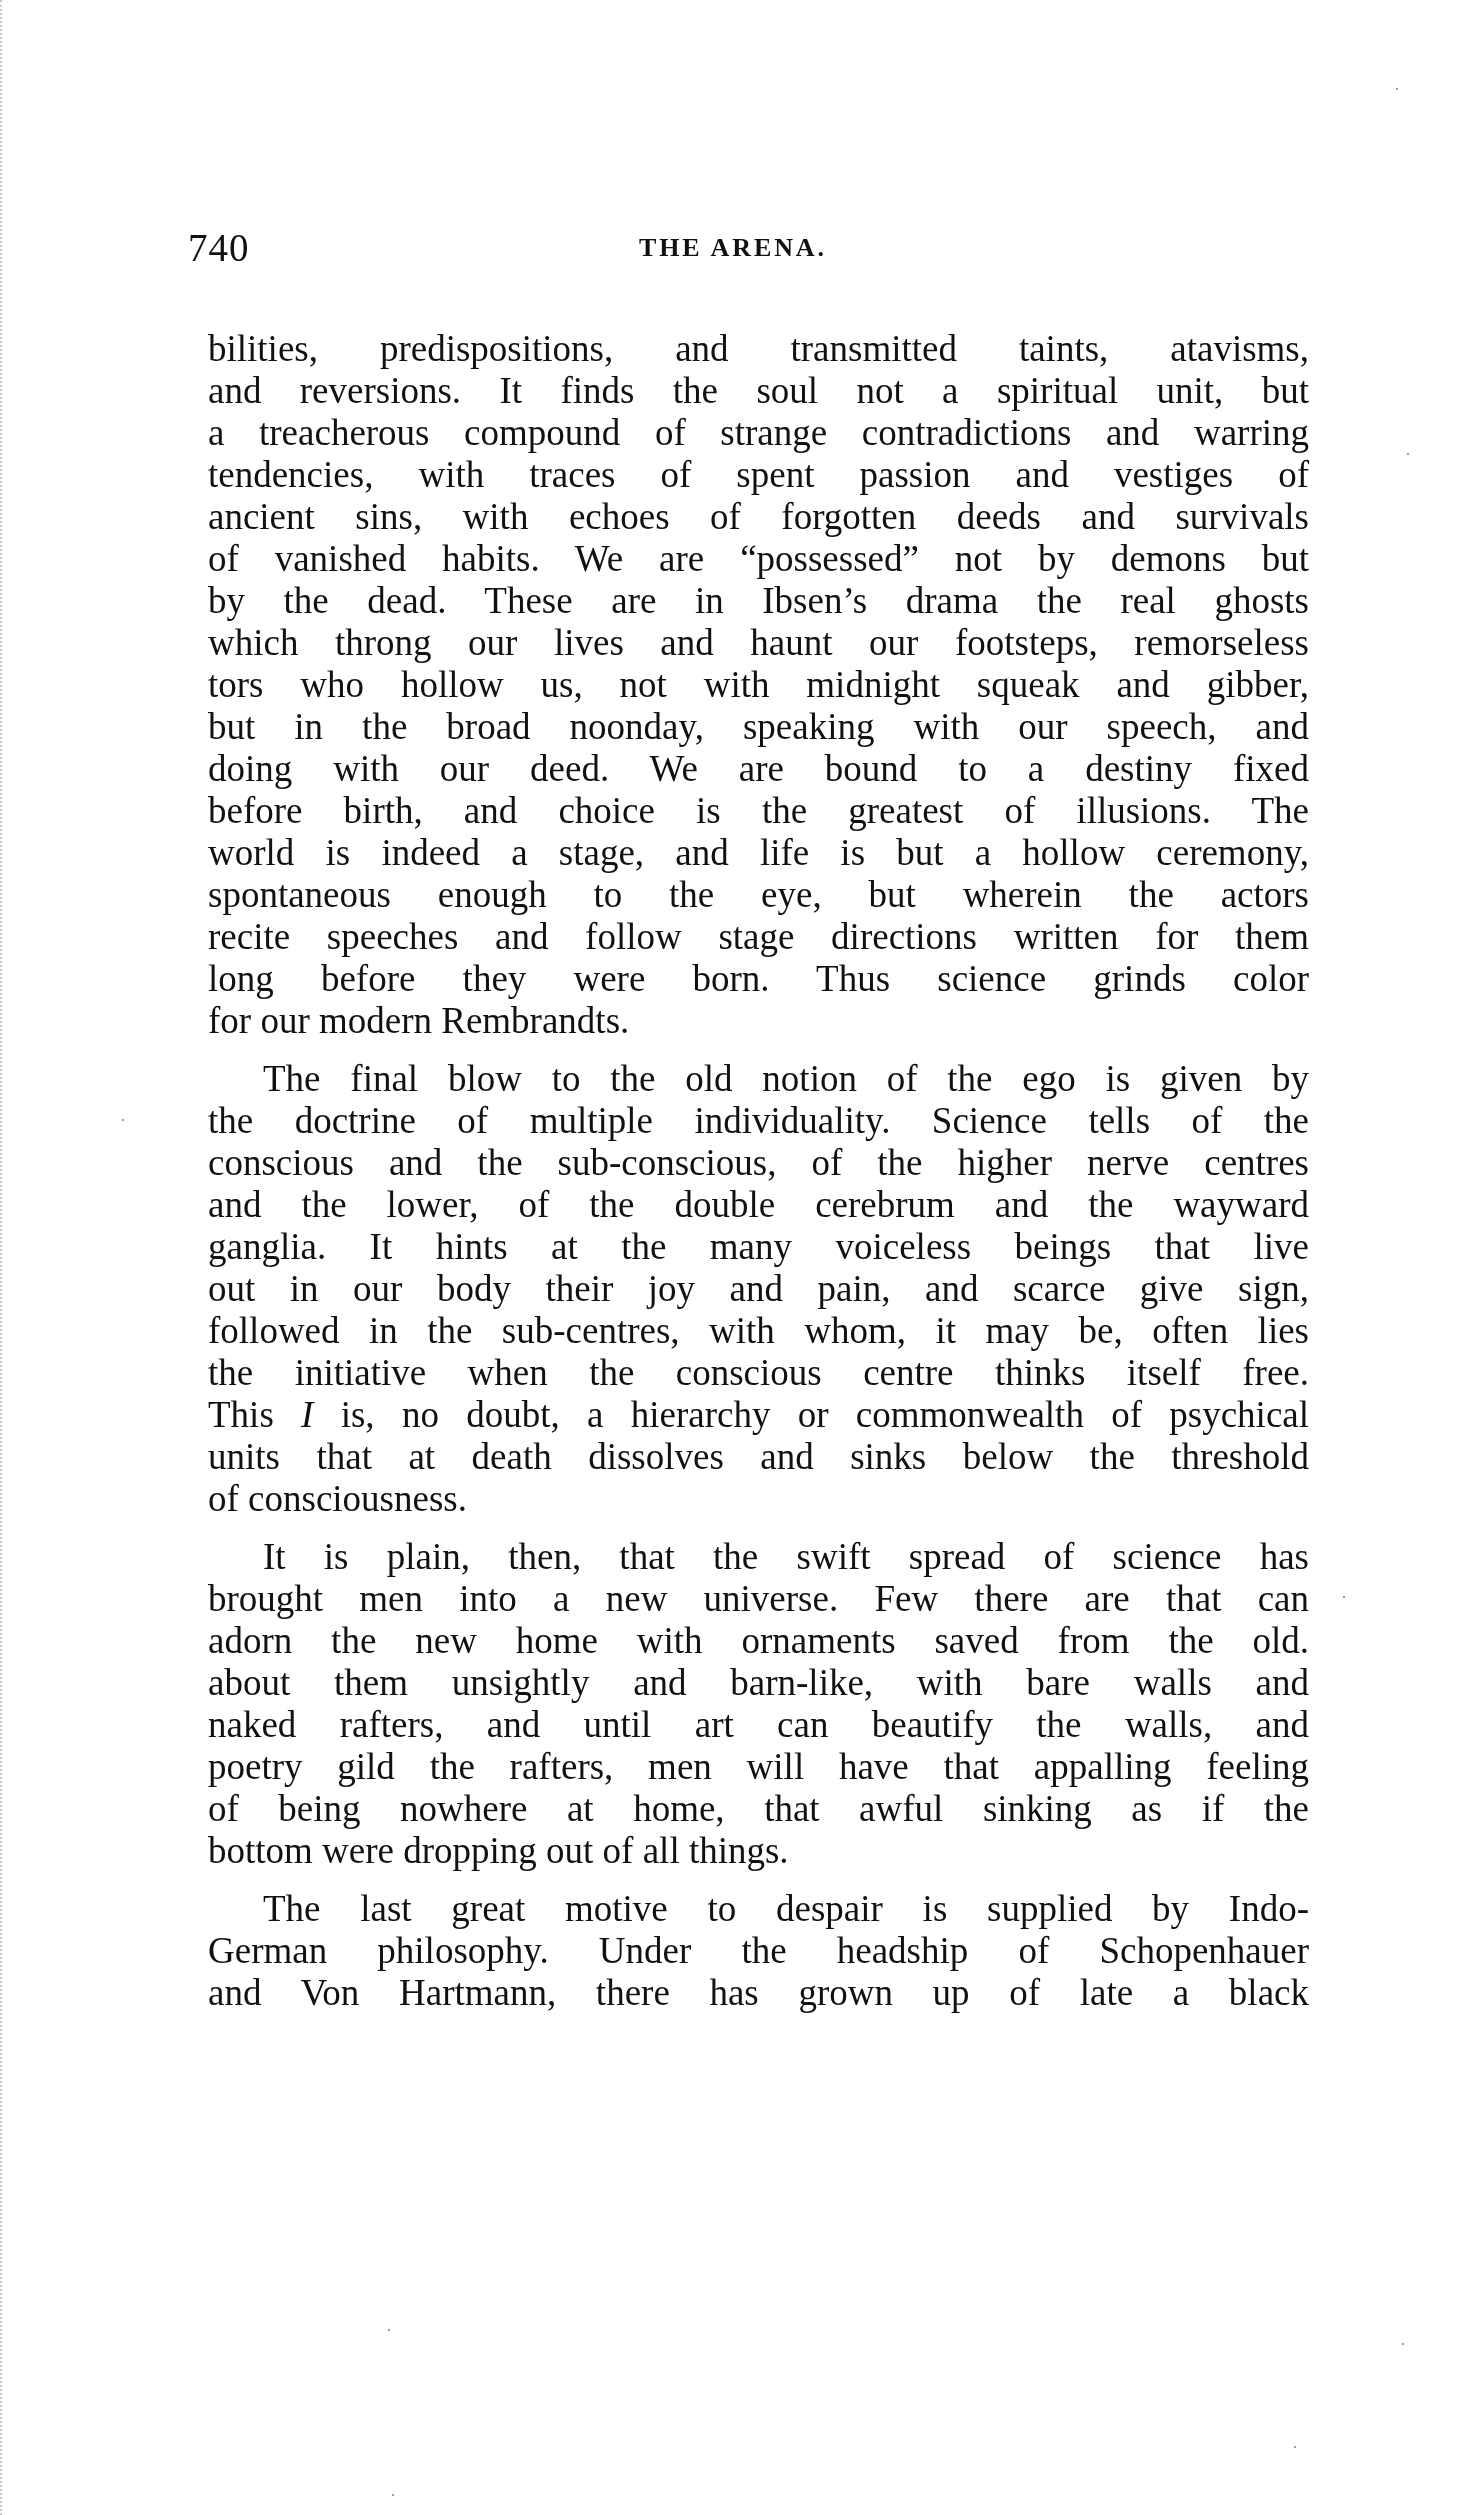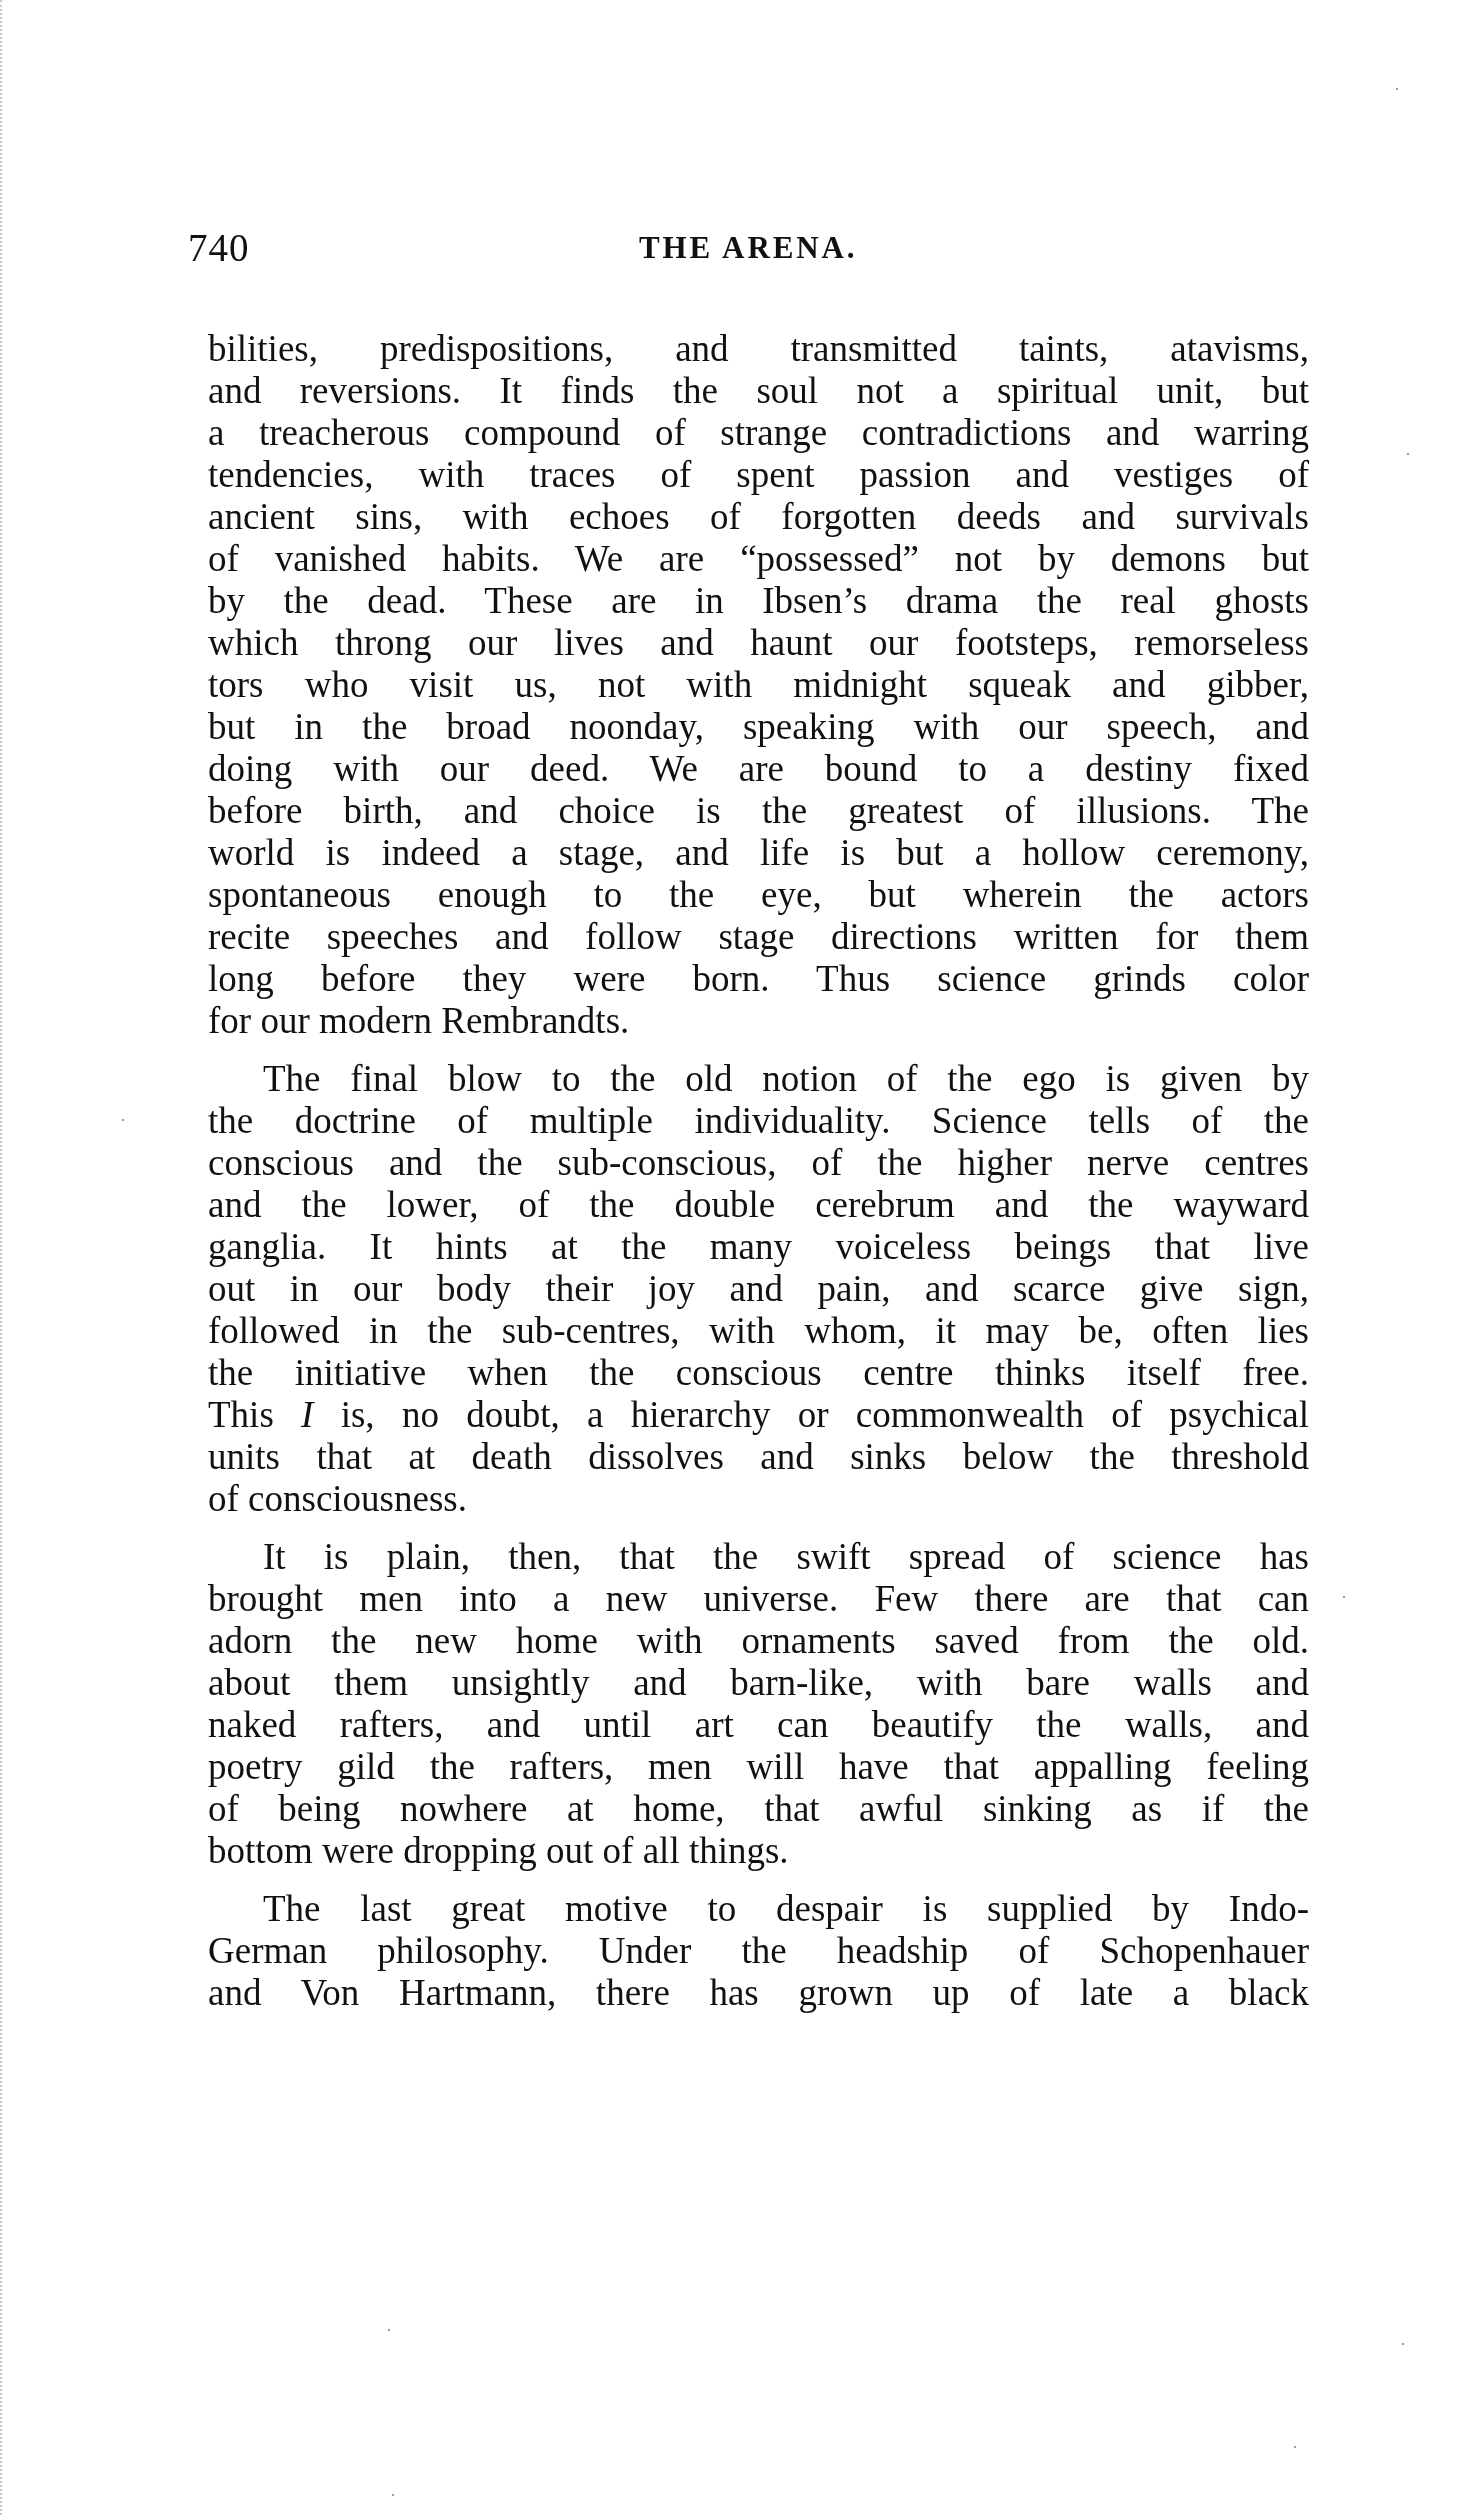--- a/index.html
+++ b/index.html
@@ -42,21 +42,21 @@
       left: 0;
       top: 0;
       font-size: 39px;
       line-height: 49px;
       letter-spacing: 1px;
     }
     .journal-title {
       position: absolute;
       left: 451px;
       top: 7.8px;
-      font-size: 31px;
+      font-size: 26px;
       line-height: 33px;
       letter-spacing: 2.9px;
       font-weight: bold;
     }
     .body-text {
       position: absolute;
       left: 192px;
       top: 312px;
       width: 1133px;
       font-size: 37px;
@@ -105,21 +105,21 @@
   <div class="body-text" id="body-text">
       <div class="paragraph">
         <span class="line">bilities, predispositions, and transmitted taints, atavisms,</span>
         <span class="line">and reversions. It finds the soul not a spiritual unit, but</span>
         <span class="line">a treacherous compound of strange contradictions and warring</span>
         <span class="line">tendencies, with traces of spent passion and vestiges of</span>
         <span class="line">ancient sins, with echoes of forgotten deeds and survivals</span>
         <span class="line">of vanished habits. We are “possessed” not by demons but</span>
         <span class="line">by the dead. These are in Ibsen’s drama the real ghosts</span>
         <span class="line">which throng our lives and haunt our footsteps, remorseless</span>
-        <span class="line">tors who visit us, not with midnight squeak and gibber,</span>
+        <span class="line">tors who hollow us, not with midnight squeak and gibber,</span>
         <span class="line">but in the broad noonday, speaking with our speech, and</span>
         <span class="line">doing with our deed. We are bound to a destiny fixed</span>
         <span class="line">before birth, and choice is the greatest of illusions. The</span>
         <span class="line">world is indeed a stage, and life is but a hollow ceremony,</span>
         <span class="line">spontaneous enough to the eye, but wherein the actors</span>
         <span class="line">recite speeches and follow stage directions written for them</span>
         <span class="line">long before they were born. Thus science grinds color</span>
         <span class="line last">for our modern Rembrandts.</span>
       </div>
       <div class="paragraph">

